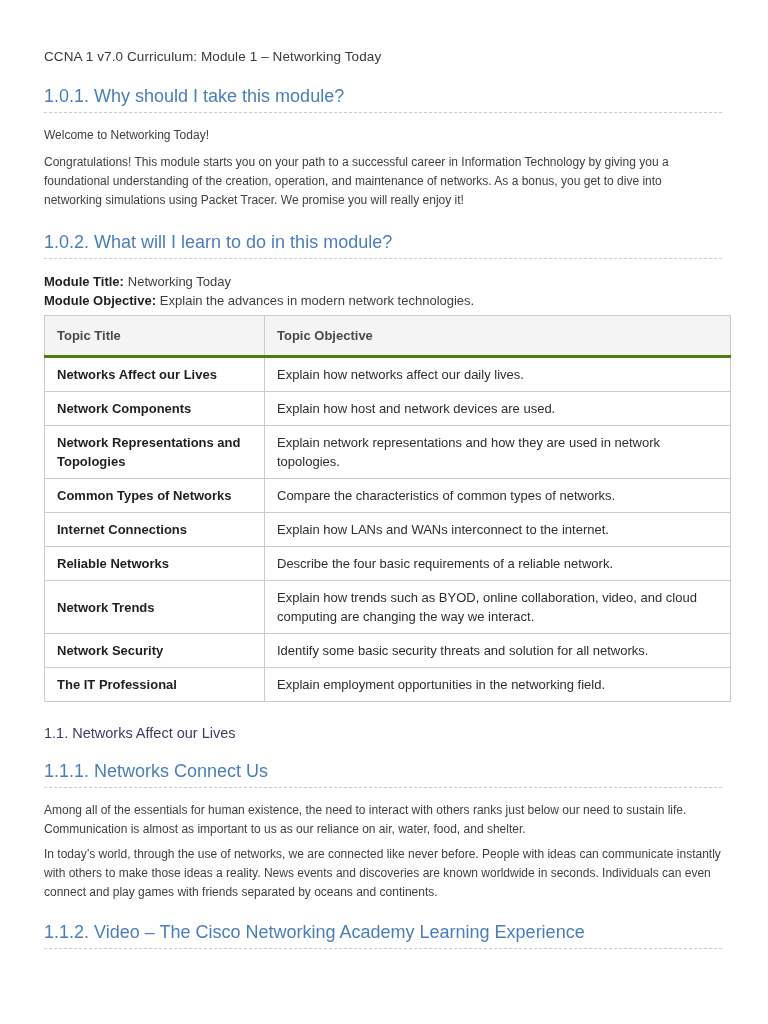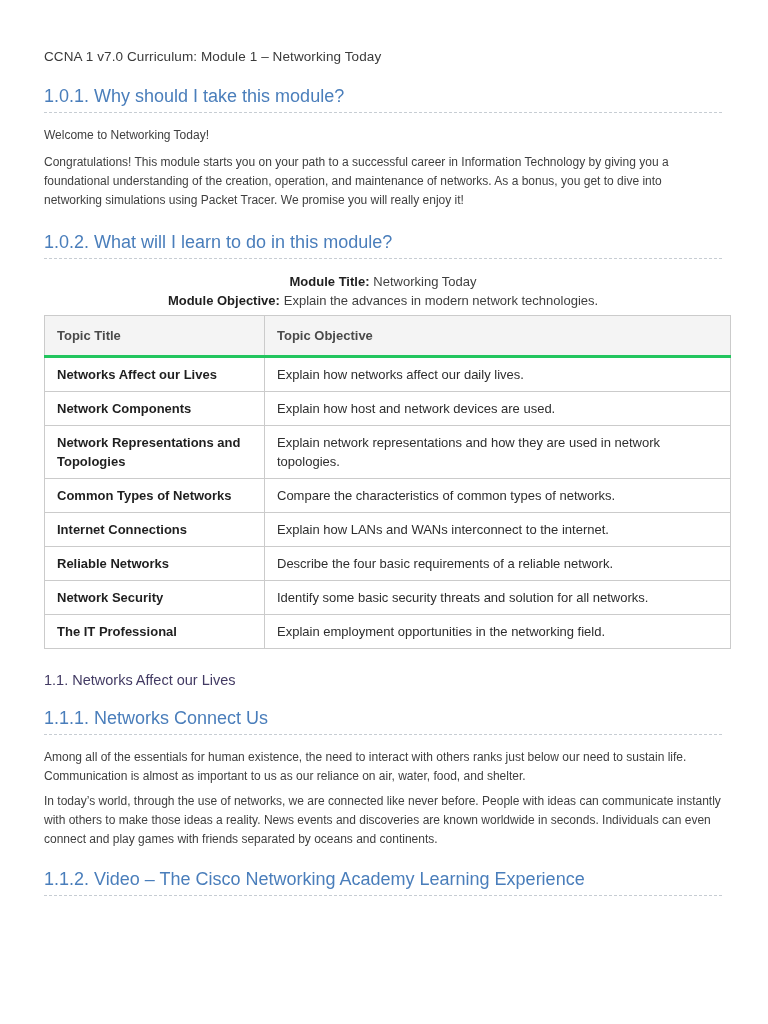--- a/index.html
+++ b/index.html
@@ -40,21 +40,20 @@
     font-size: 12px;
     line-height: 19px;
     color: #3f3f3f;
     margin-top: 8px;
   }
   p.welcome { margin-top: 13px; }
   .module-block {
     margin-top: 13px;
     font-size: 13px;
     line-height: 19px;
-    text-align: center;
   }
   .module-block .lbl { font-weight: bold; color: #1f1f1f; }
   .module-block .val { color: #3f3f3f; margin-left: 0.3em; }
   table.topics {
     margin-top: 5px;
     border-collapse: collapse;
     width: 687px;
     table-layout: fixed;
     font-size: 13px;
   }
@@ -64,21 +63,21 @@
     line-height: 19px;
     text-align: left;
     vertical-align: middle;
   }
   table.topics thead th {
     background: #f4f4f4;
     color: #4a4a4a;
     font-weight: bold;
     padding-top: 10px;
     padding-bottom: 10px;
-    border-bottom: 3px solid #22c55e;
+    border-bottom: 3px solid #4d7c0f;
   }
   table.topics th.col-topic, table.topics td.topic { width: 220px; }
   table.topics td.topic { font-weight: bold; color: #1f1f1f; }
   table.topics td.obj { color: #2e2e2e; margin-left: 24px; }
   h1.sec-later { margin-top: 23px; }
   h2.sub-later { margin-top: 20px; }
   p.first-after-rule { margin-top: 13px; }
   p.second-para { margin-top: 6px; }
 </style>
 </head>
@@ -132,20 +131,24 @@
       </tr>
       <tr>
         <td class="topic">Internet Connections</td>
         <td class="obj">Explain how LANs and WANs interconnect to the internet.</td>
       </tr>
       <tr>
         <td class="topic">Reliable Networks</td>
         <td class="obj">Describe the four basic requirements of a reliable network.</td>
       </tr>
       <tr>
+        <td class="topic">Network Trends</td>
+        <td class="obj">Explain how trends such as BYOD, online collaboration, video, and cloud computing are changing the way we interact.</td>
+      </tr>
+      <tr>
         <td class="topic">Network Security</td>
         <td class="obj">Identify some basic security threats and solution for all networks.</td>
       </tr>
       <tr>
         <td class="topic">The IT Professional</td>
         <td class="obj">Explain employment opportunities in the networking field.</td>
       </tr>
     </tbody>
   </table>
 

